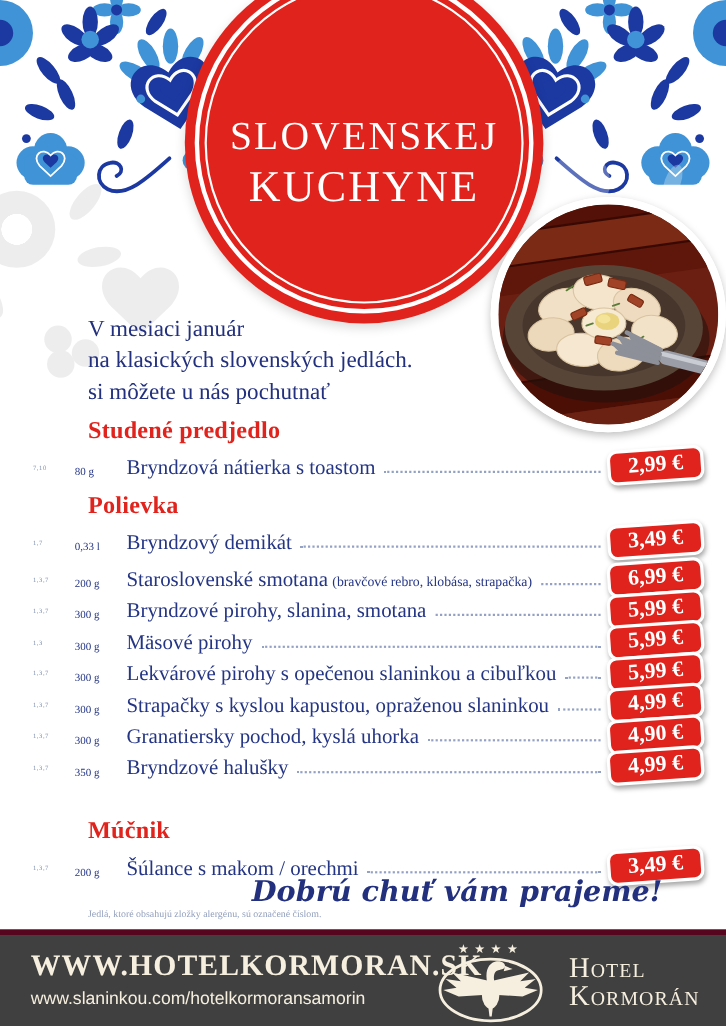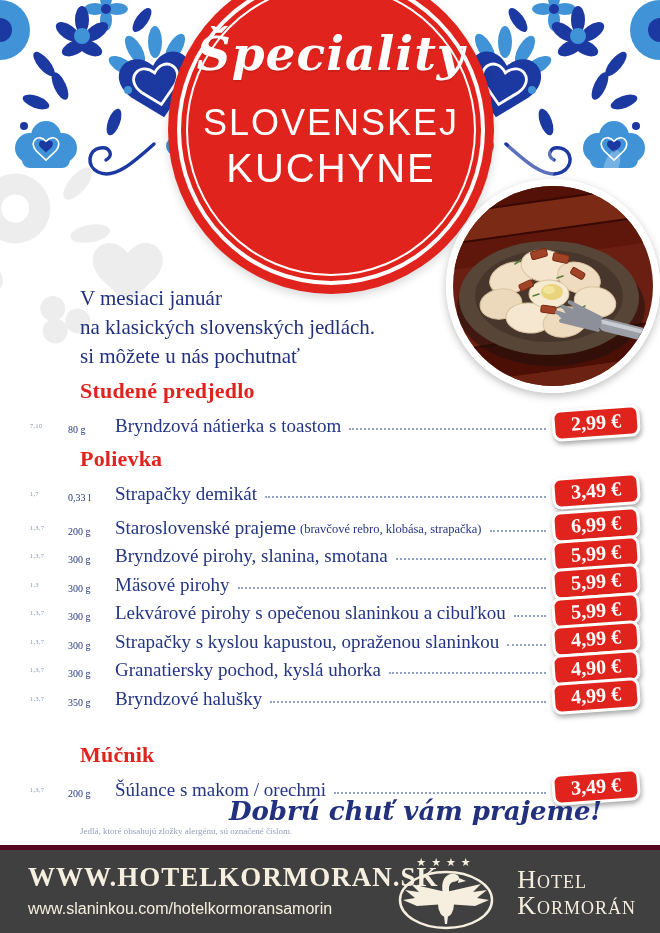--- a/index.html
+++ b/index.html
@@ -29,21 +29,21 @@
     content:""; position:absolute; inset:18px; border:2px solid #ffffff; border-radius:50%;
   }
   .tc-script {
     position:absolute; left:0; right:0; top:60px; text-align:center;
     font-family:"DejaVu Serif", serif; font-style:italic; font-weight:bold;
     font-size:47px; color:#ffffff; letter-spacing:1px;
     text-shadow:0 2px 0 rgba(0,0,0,0.08);
   }
   .tc-line1, .tc-line2 {
     position:absolute; left:0; right:0; text-align:center; color:#ffffff;
-    font-family:Liberation Sans, sans-serif; letter-spacing:2px;
+    font-family:Liberation Serif, serif; letter-spacing:2px;
   }
   .tc-line1 { top:136px; font-size:36px; }
   .tc-line2 { top:180px; font-size:40px; }
 
   
   .food-photo {
     position:absolute; left:446px; top:179px; width:214px; height:214px;
     border-radius:50%; border:7px solid #ffffff; overflow:hidden; z-index:4;
     box-shadow:0 3px 8px rgba(0,0,0,0.25);
   }
@@ -259,21 +259,20 @@
       <ellipse cx="100" cy="60" rx="7" ry="16" transform="rotate(40 100 60)"></ellipse>
       <ellipse cx="70" cy="40" rx="7" ry="16" transform="rotate(-20 70 40)"></ellipse>
       <path transform="translate(60,110)" d="M0,-12 C -13,-28 -33,-12 -18,5 L 0,22 L 18,5 C 33,-12 13,-28 0,-12 Z"></path>
       <circle cx="130" cy="110" r="9"></circle>
         <circle cx="150" cy="120" r="9"></circle>
         <circle cx="132" cy="128" r="9"></circle>
     </g>
   </svg>
 
   <div class="title-circle">
-    <div class="tc-script">Špeciality</div>
     <div class="tc-line1">SLOVENSKEJ</div>
     <div class="tc-line2">KUCHYNE</div>
   </div>
 
   <div class="food-photo">
     <svg width="200" height="200" viewBox="0 0 200 200">
       <rect x="-10" y="-10" width="220" height="220" fill="#6b1f12"></rect>
       <g transform="rotate(-8 100 100)">
         <rect x="-20" y="-20" width="240" height="34" fill="#531107"></rect>
         <rect x="-20" y="14" width="240" height="30" fill="#7a2a15"></rect>
@@ -347,34 +346,34 @@
     </div>
   </div>
     </div>
 
     <div class="menu-sec" style="top: 68px;">
       <div class="sec-heading">Polievka</div>
       <div class="sec-rows">
     <div class="row">
       <span class="allergen">1,7</span>
       <span class="qty">0,33 l</span>
-      <span class="dish">Strapačky demikát</span>
+      <span class="dish">Bryndzový demikát</span>
 
       <span class="dots"></span>
       <span class="price-badge">3,49 €</span>
     </div>
   </div>
     </div>
 
     <div class="menu-sec" style="top: 133px;">
       <div class="sec-rows">
     <div class="row">
       <span class="allergen">1,3,7</span>
       <span class="qty">200 g</span>
-      <span class="dish">Staroslovenské prajeme</span>
+      <span class="dish">Staroslovenské smotana</span>
       <span class="dish-note">(bravčové rebro, klobása, strapačka)</span>
       <span class="dots"></span>
       <span class="price-badge">6,99 €</span>
     </div>
 
     <div class="row">
       <span class="allergen">1,3,7</span>
       <span class="qty">300 g</span>
       <span class="dish">Bryndzové pirohy, slanina, smotana</span>
 

